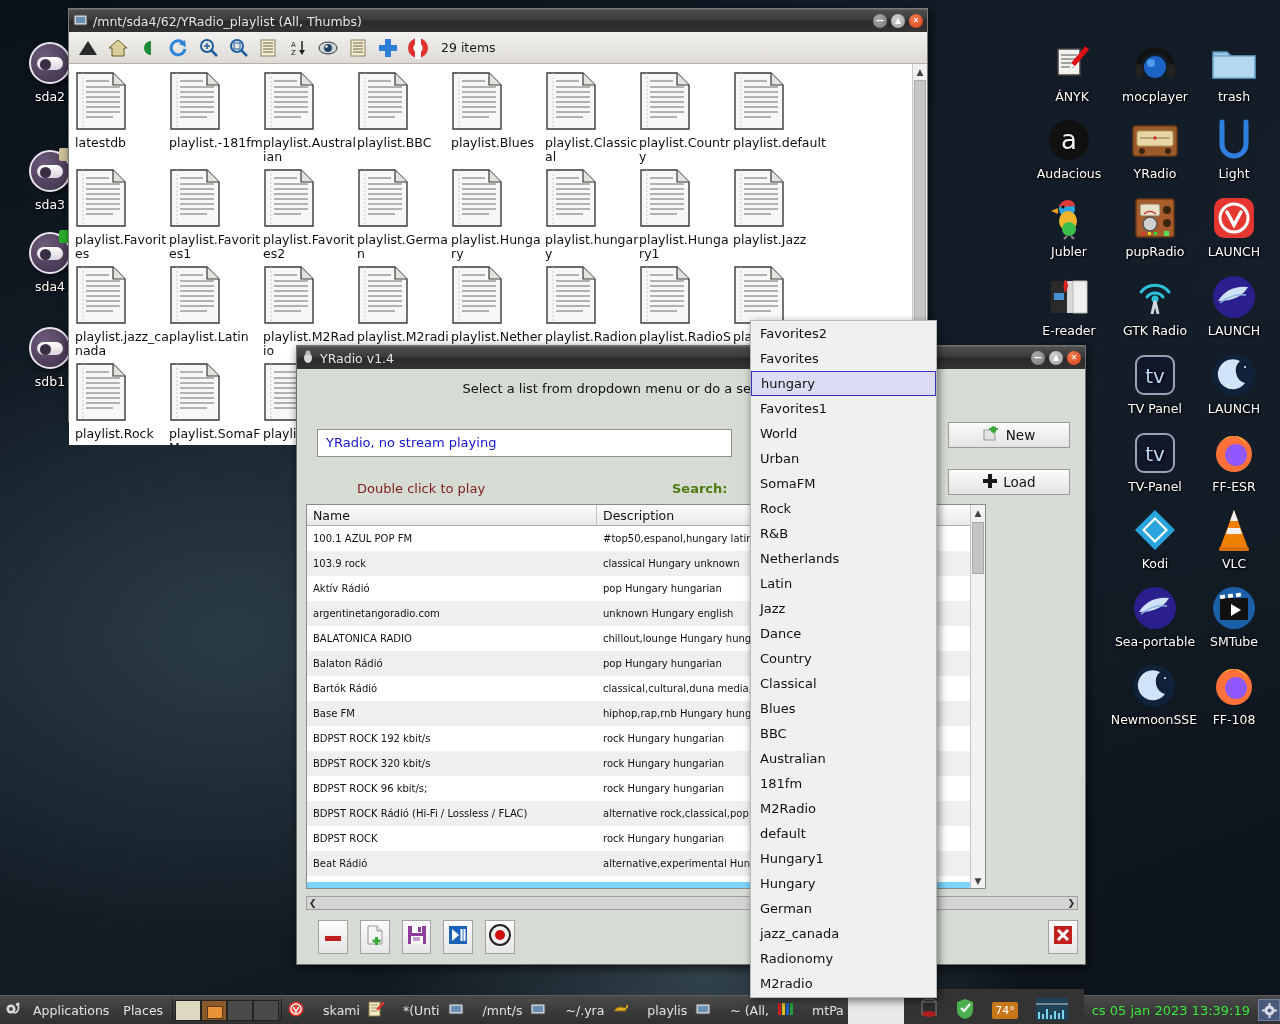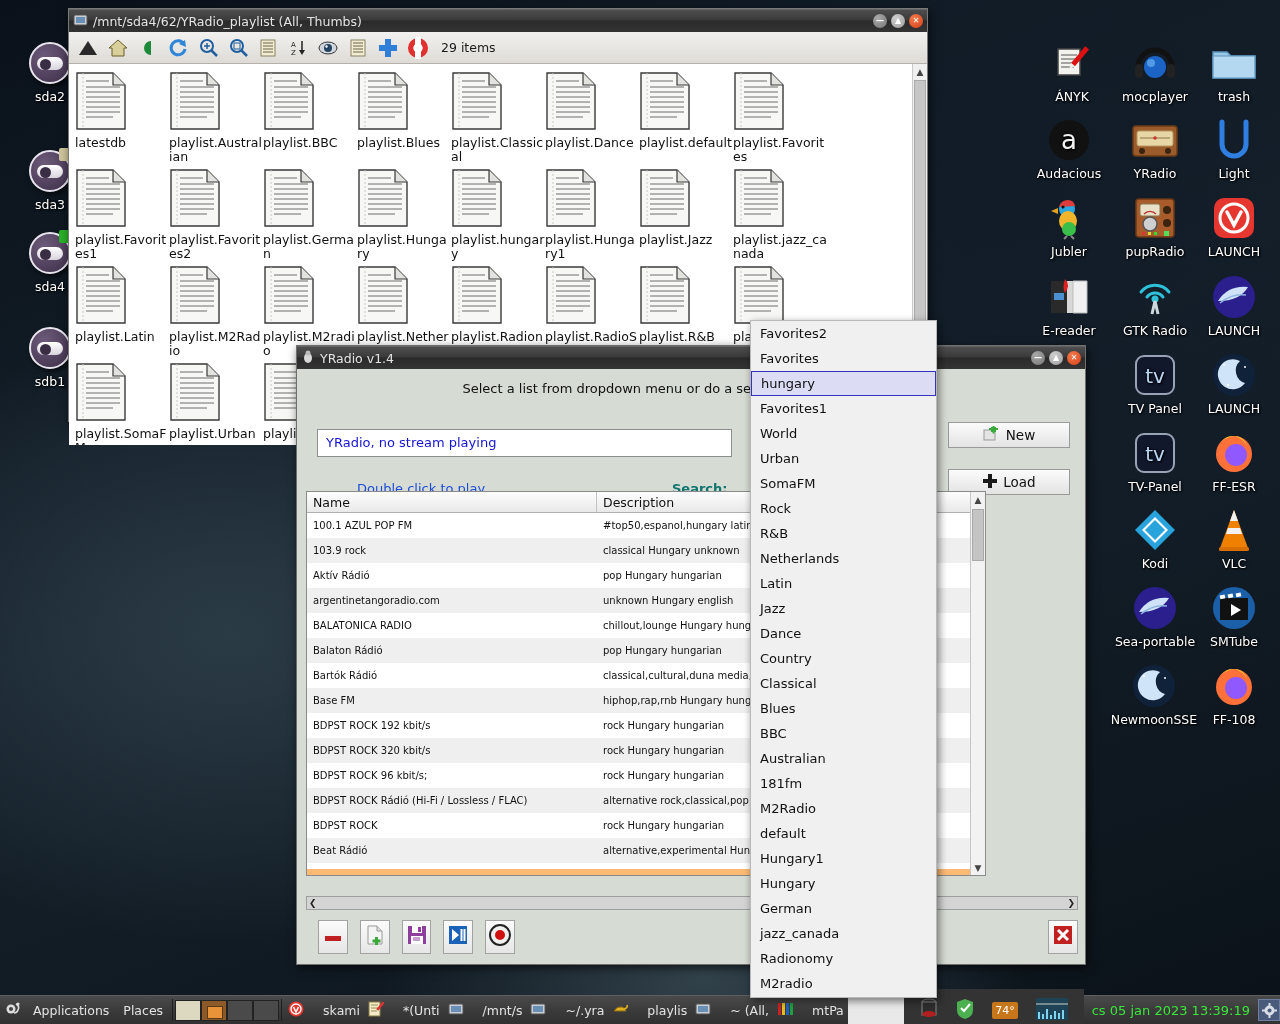--- a/index.html
+++ b/index.html
@@ -105,36 +105,36 @@
   #yradio { left: 296px; top: 345px; width: 790px; height: 620px;
             background: #d6dbd3; border: 1px solid #6f6f6f; }
   .yr-top { padding: 8px 14px 0; position: relative; height: 155px; }
   .yr-hdr { text-align: center; font-size: 13px; color: #111; margin: 4px 0 10px;
             padding-right: 140px; }
   .yr-status {
     position: absolute; left: 20px; top: 60px; width: 415px; height: 28px;
     background: #fff; border: 1px solid #8e8e8e;
     color: #1414d0; font-size: 13px; padding: 5px 8px;
   }
-  .yr-dblclick { position: absolute; left: 60px; top: 112px; font-size: 13px; color: #1d4ed8; }
+  .yr-dblclick { position: absolute; left: 60px; top: 112px; font-size: 13px; color: #7f1d1d; }
   .yr-searchlbl { position: absolute; left: 375px; top: 112px; font-size: 13px;
-                  font-weight: bold; color: #0f766e; }
+                  font-weight: bold; color: #4d7c0f; }
   .yr-searchbox { position: absolute; left: 380px; top: 144px; width: 70px;
                   border-top: 2px dotted #555; }
   .yr-btn {
     position: absolute; width: 122px; height: 26px;
     background: linear-gradient(to bottom, #fbfbfb, #e3e3e3);
     border: 1px solid #9a9a9a; font-size: 13.5px; color: #111;
     display: flex; align-items: center; justify-content: center; gap: 5px;
   }
   #btn-new { left: 651px; top: 53px; }
   #btn-load { left: 651px; top: 100px; }
 
-  .yr-listwrap { position: absolute; left: 9px; top: 145px; width: 680px; height: 385px;
-                 background: #fdba74; border: 1px solid #8a8a8a; }
+  .yr-listwrap { position: absolute; left: 9px; top: 158px; width: 680px; height: 385px;
+                 background: #7dd3fc; border: 1px solid #8a8a8a; }
   .yr-thead { display: flex; height: 21px; background: linear-gradient(to bottom,#fdfdfd,#e9e9e9);
               border-bottom: 1px solid #b0b0b0; font-size: 12.5px; color: #111; }
   .yr-th { padding: 3px 6px; border-right: 1px solid #c2c2c2; }
   .yr-th.c1 { width: 290px; }
   .yr-th.c2 { flex: 1; }
   .yr-rows { height: 356px; overflow: hidden; font-size: 10px; color: #111; }
   .yr-row { display: flex; height: 25px; align-items: center; }
   .yr-row:nth-child(odd) { background: #fff; }
   .yr-row:nth-child(even) { background: #efefef; }
   .yr-c1 { width: 290px; padding: 0 6px; white-space: nowrap; overflow: hidden; }
@@ -644,20 +644,38 @@
     <line x1="11" y1="9" x2="34" y2="9"></line>
                 <line x1="11" y1="15" x2="45" y2="15"></line>
     <line x1="11" y1="20" x2="45" y2="20"></line>
                 <line x1="11" y1="25" x2="45" y2="25"></line>
     <line x1="11" y1="30" x2="45" y2="30"></line>
                 <line x1="11" y1="35" x2="45" y2="35"></line>
     <line x1="11" y1="40" x2="45" y2="40"></line>
                 <line x1="11" y1="45" x2="38" y2="45"></line>
   </g>
 </svg></div>
+          <span class="fm-name">playlist.-181fm</span>
+        </div>
+        <div class="fm-item">
+          <div><svg width="52" height="58" viewBox="0 0 52 58" class="doc">
+  <path d="M2 1 h36 l12 12 v44 H2 Z" fill="#f7f7f5" stroke="#3a3a3a" stroke-width="1.4"></path>
+  <path d="M38 1 v12 h12" fill="#e2e2de" stroke="#3a3a3a" stroke-width="1.2"></path>
+  <line x1="8" y1="1" x2="8" y2="57" stroke="#c9c9c4" stroke-dasharray="2 2"></line>
+  <g stroke="#6c6c6c" stroke-width="1">
+    <line x1="11" y1="9" x2="34" y2="9"></line>
+                <line x1="11" y1="15" x2="45" y2="15"></line>
+    <line x1="11" y1="20" x2="45" y2="20"></line>
+                <line x1="11" y1="25" x2="45" y2="25"></line>
+    <line x1="11" y1="30" x2="45" y2="30"></line>
+                <line x1="11" y1="35" x2="45" y2="35"></line>
+    <line x1="11" y1="40" x2="45" y2="40"></line>
+                <line x1="11" y1="45" x2="38" y2="45"></line>
+  </g>
+</svg></div>
           <span class="fm-name">playlist.Australian</span>
         </div>
         <div class="fm-item">
           <div><svg width="52" height="58" viewBox="0 0 52 58" class="doc">
   <path d="M2 1 h36 l12 12 v44 H2 Z" fill="#f7f7f5" stroke="#3a3a3a" stroke-width="1.4"></path>
   <path d="M38 1 v12 h12" fill="#e2e2de" stroke="#3a3a3a" stroke-width="1.2"></path>
   <line x1="8" y1="1" x2="8" y2="57" stroke="#c9c9c4" stroke-dasharray="2 2"></line>
   <g stroke="#6c6c6c" stroke-width="1">
     <line x1="11" y1="9" x2="34" y2="9"></line>
                 <line x1="11" y1="15" x2="45" y2="15"></line>
@@ -716,21 +734,21 @@
     <line x1="11" y1="9" x2="34" y2="9"></line>
                 <line x1="11" y1="15" x2="45" y2="15"></line>
     <line x1="11" y1="20" x2="45" y2="20"></line>
                 <line x1="11" y1="25" x2="45" y2="25"></line>
     <line x1="11" y1="30" x2="45" y2="30"></line>
                 <line x1="11" y1="35" x2="45" y2="35"></line>
     <line x1="11" y1="40" x2="45" y2="40"></line>
                 <line x1="11" y1="45" x2="38" y2="45"></line>
   </g>
 </svg></div>
-          <span class="fm-name">playlist.Dance</span>
+          <span class="fm-name">playlist.Country</span>
         </div>
         <div class="fm-item">
           <div><svg width="52" height="58" viewBox="0 0 52 58" class="doc">
   <path d="M2 1 h36 l12 12 v44 H2 Z" fill="#f7f7f5" stroke="#3a3a3a" stroke-width="1.4"></path>
   <path d="M38 1 v12 h12" fill="#e2e2de" stroke="#3a3a3a" stroke-width="1.2"></path>
   <line x1="8" y1="1" x2="8" y2="57" stroke="#c9c9c4" stroke-dasharray="2 2"></line>
   <g stroke="#6c6c6c" stroke-width="1">
     <line x1="11" y1="9" x2="34" y2="9"></line>
                 <line x1="11" y1="15" x2="45" y2="15"></line>
     <line x1="11" y1="20" x2="45" y2="20"></line>

